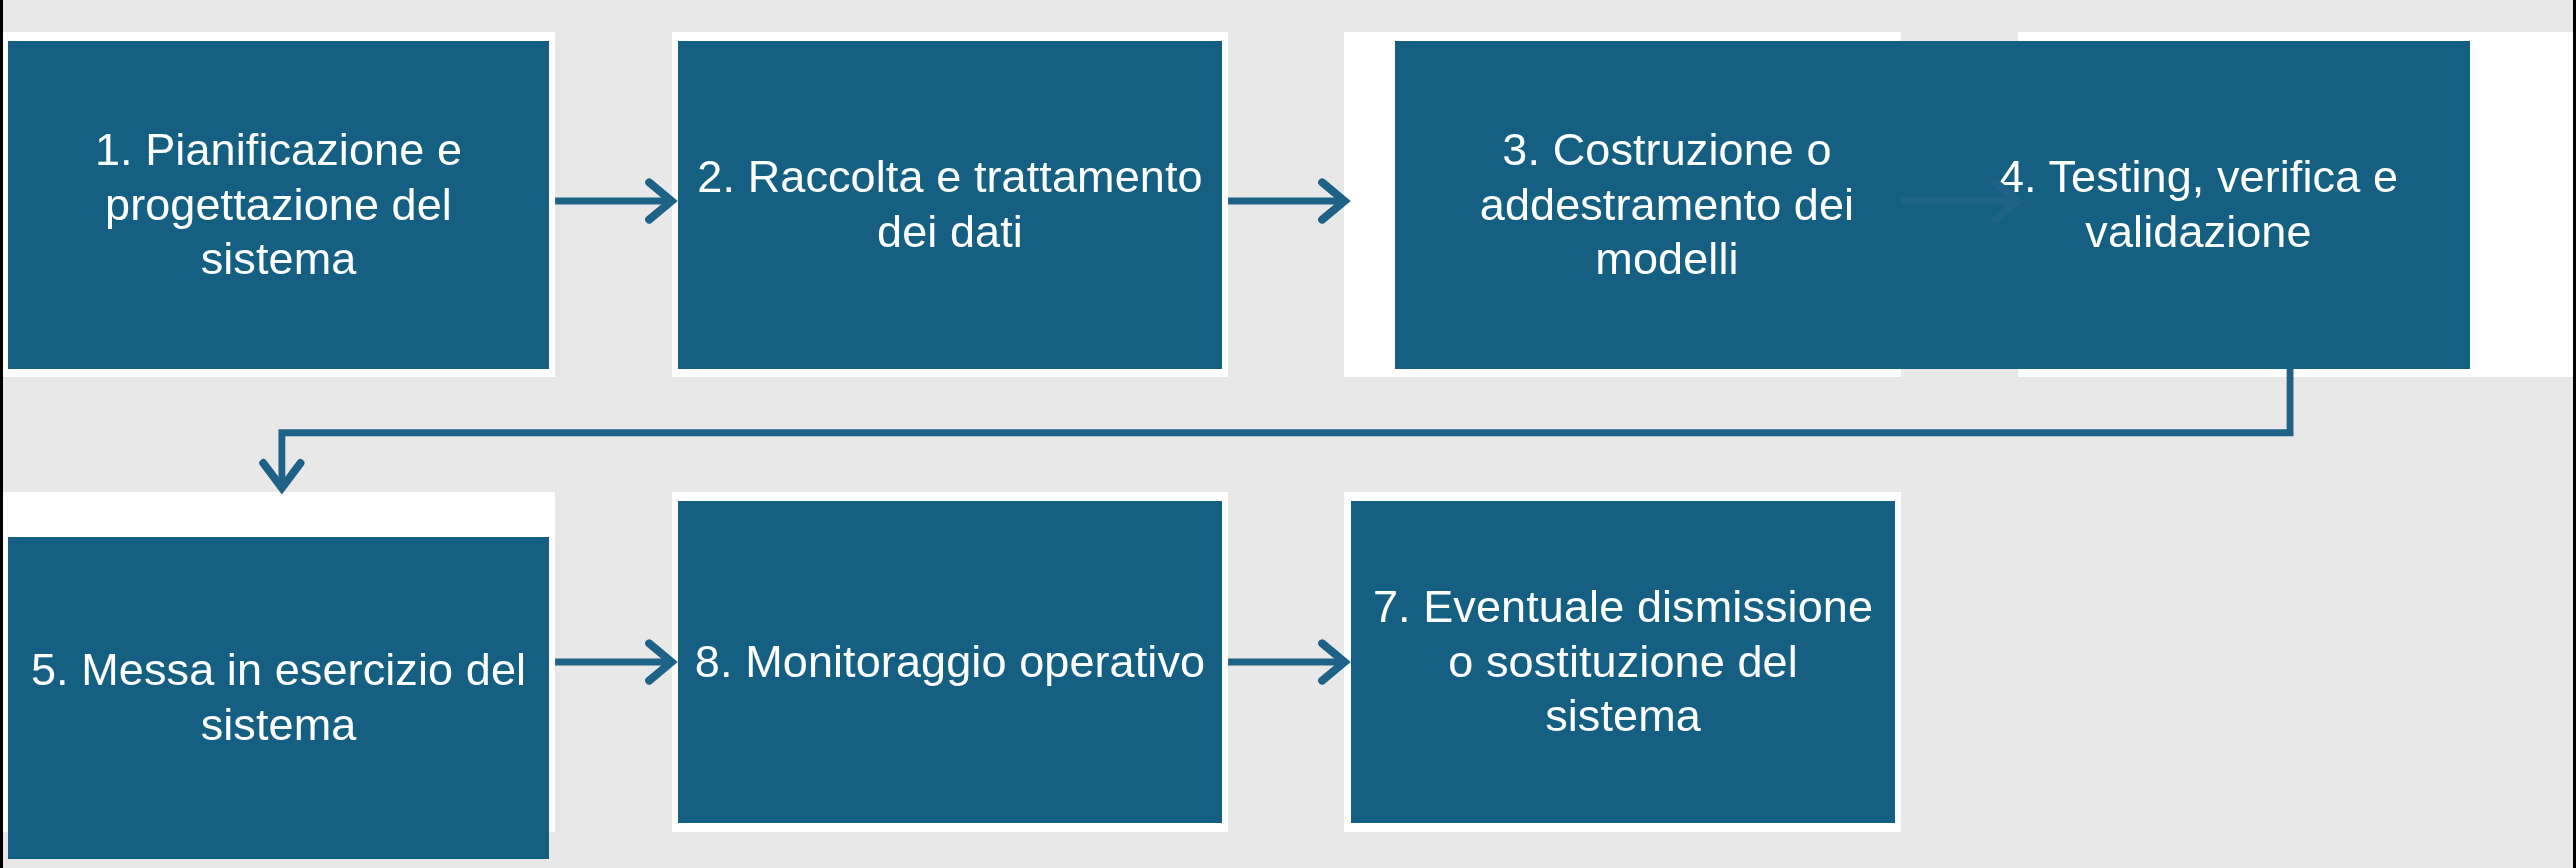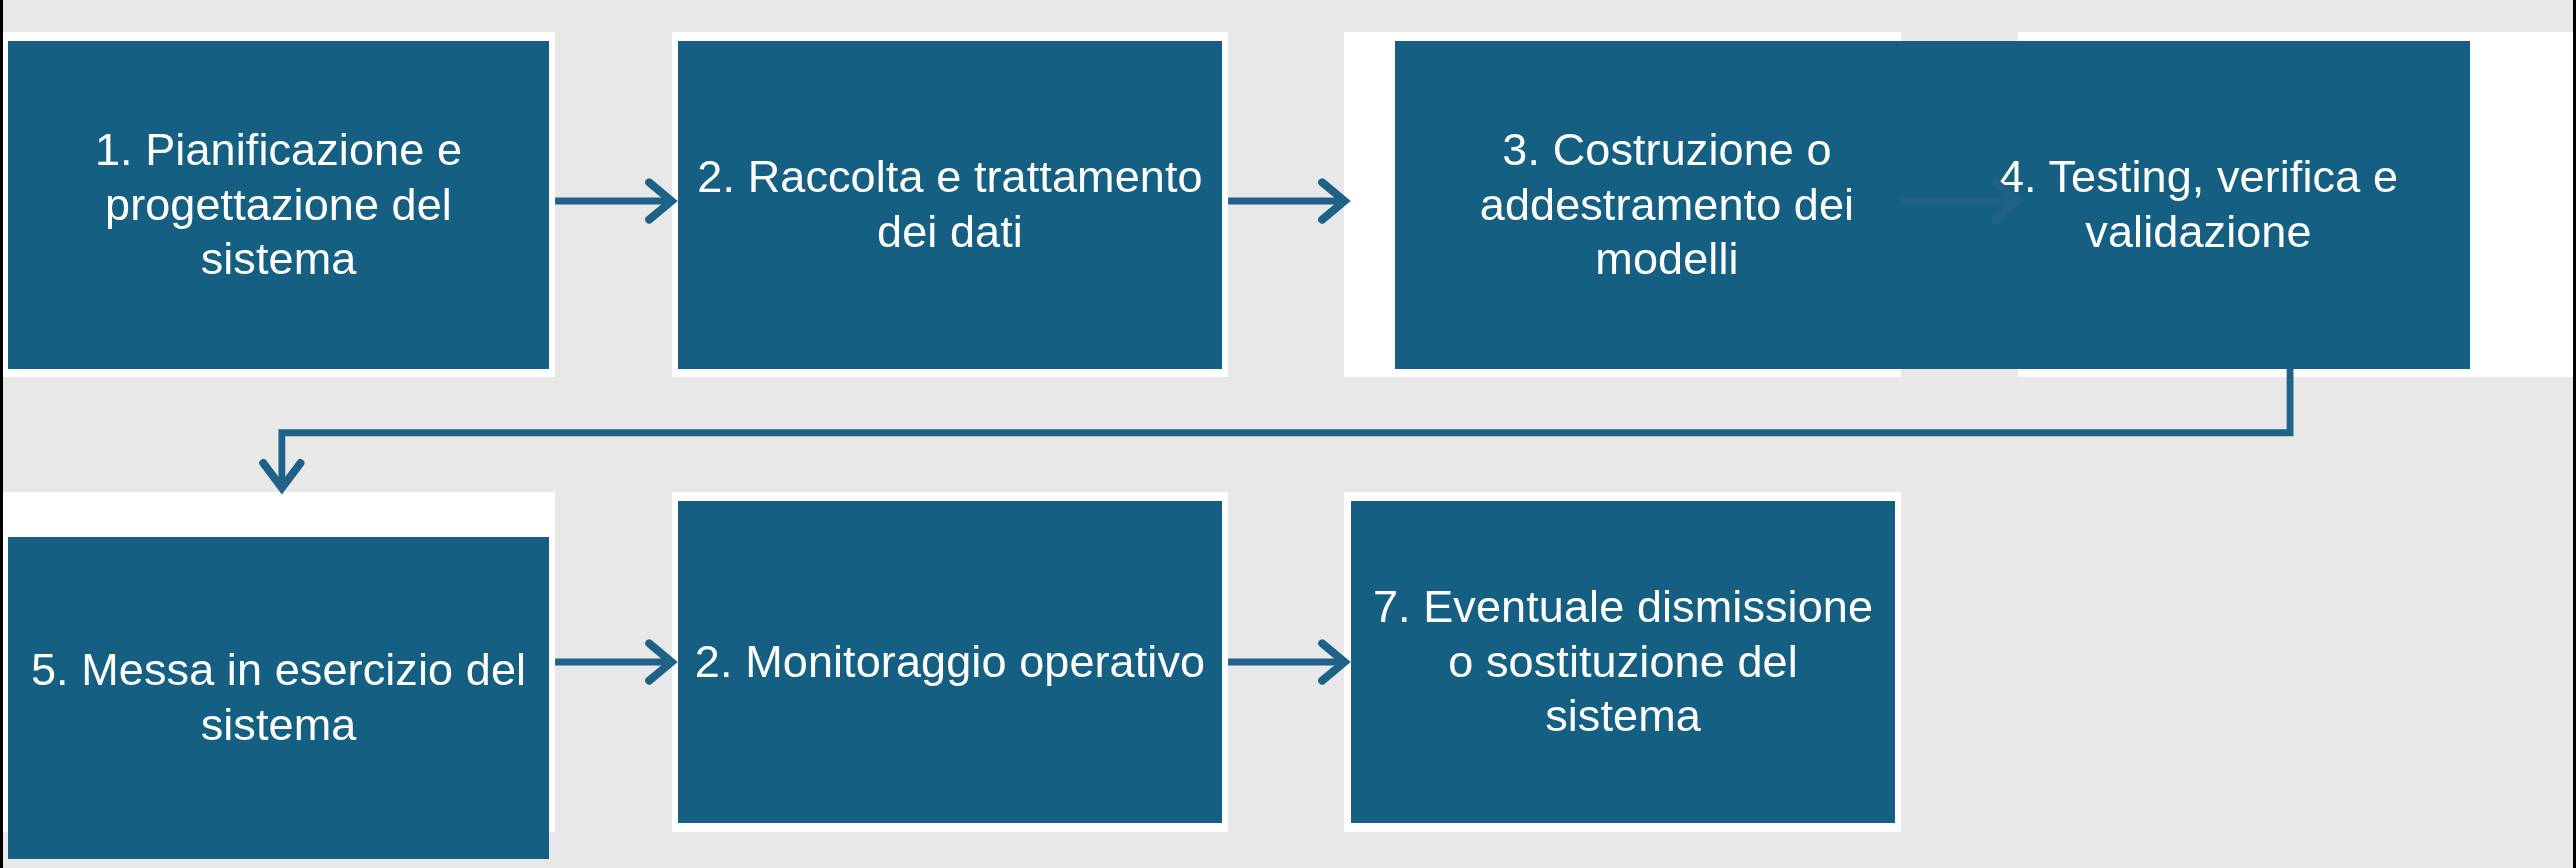--- a/index.html
+++ b/index.html
@@ -81,21 +81,21 @@
     <span class="label">4. Testing, verifica e validazione</span>
   </div>
 
   <div class="frame" style="left:0px; top:492px; width:552px; height:340px;"></div>
   <div class="node" style="left:5px; top:501px; width:541px; height:322px;margin-top:36px;">
     <span class="label">5. Messa in esercizio del sistema</span>
   </div>
 
   <div class="frame" style="left:669px; top:492px; width:556px; height:340px;"></div>
   <div class="node" style="left:675px; top:501px; width:544px; height:322px;">
-    <span class="label">2. Monitoraggio operativo</span>
+    <span class="label">8. Monitoraggio operativo</span>
   </div>
 
   <div class="frame" style="left:1341px; top:492px; width:557px; height:340px;"></div>
   <div class="node" style="left:1348px; top:501px; width:544px; height:322px;">
     <span class="label">7. Eventuale dismissione o sostituzione del sistema</span>
   </div>
 
   <div class="connector" style="left:552px; top:175px; width:124px; height:52px;">
     <svg width="124" height="52" viewBox="0 0 200 84">
       <line x1="0" y1="42" x2="186" y2="42" stroke="#1F6287" stroke-width="11"></line>

